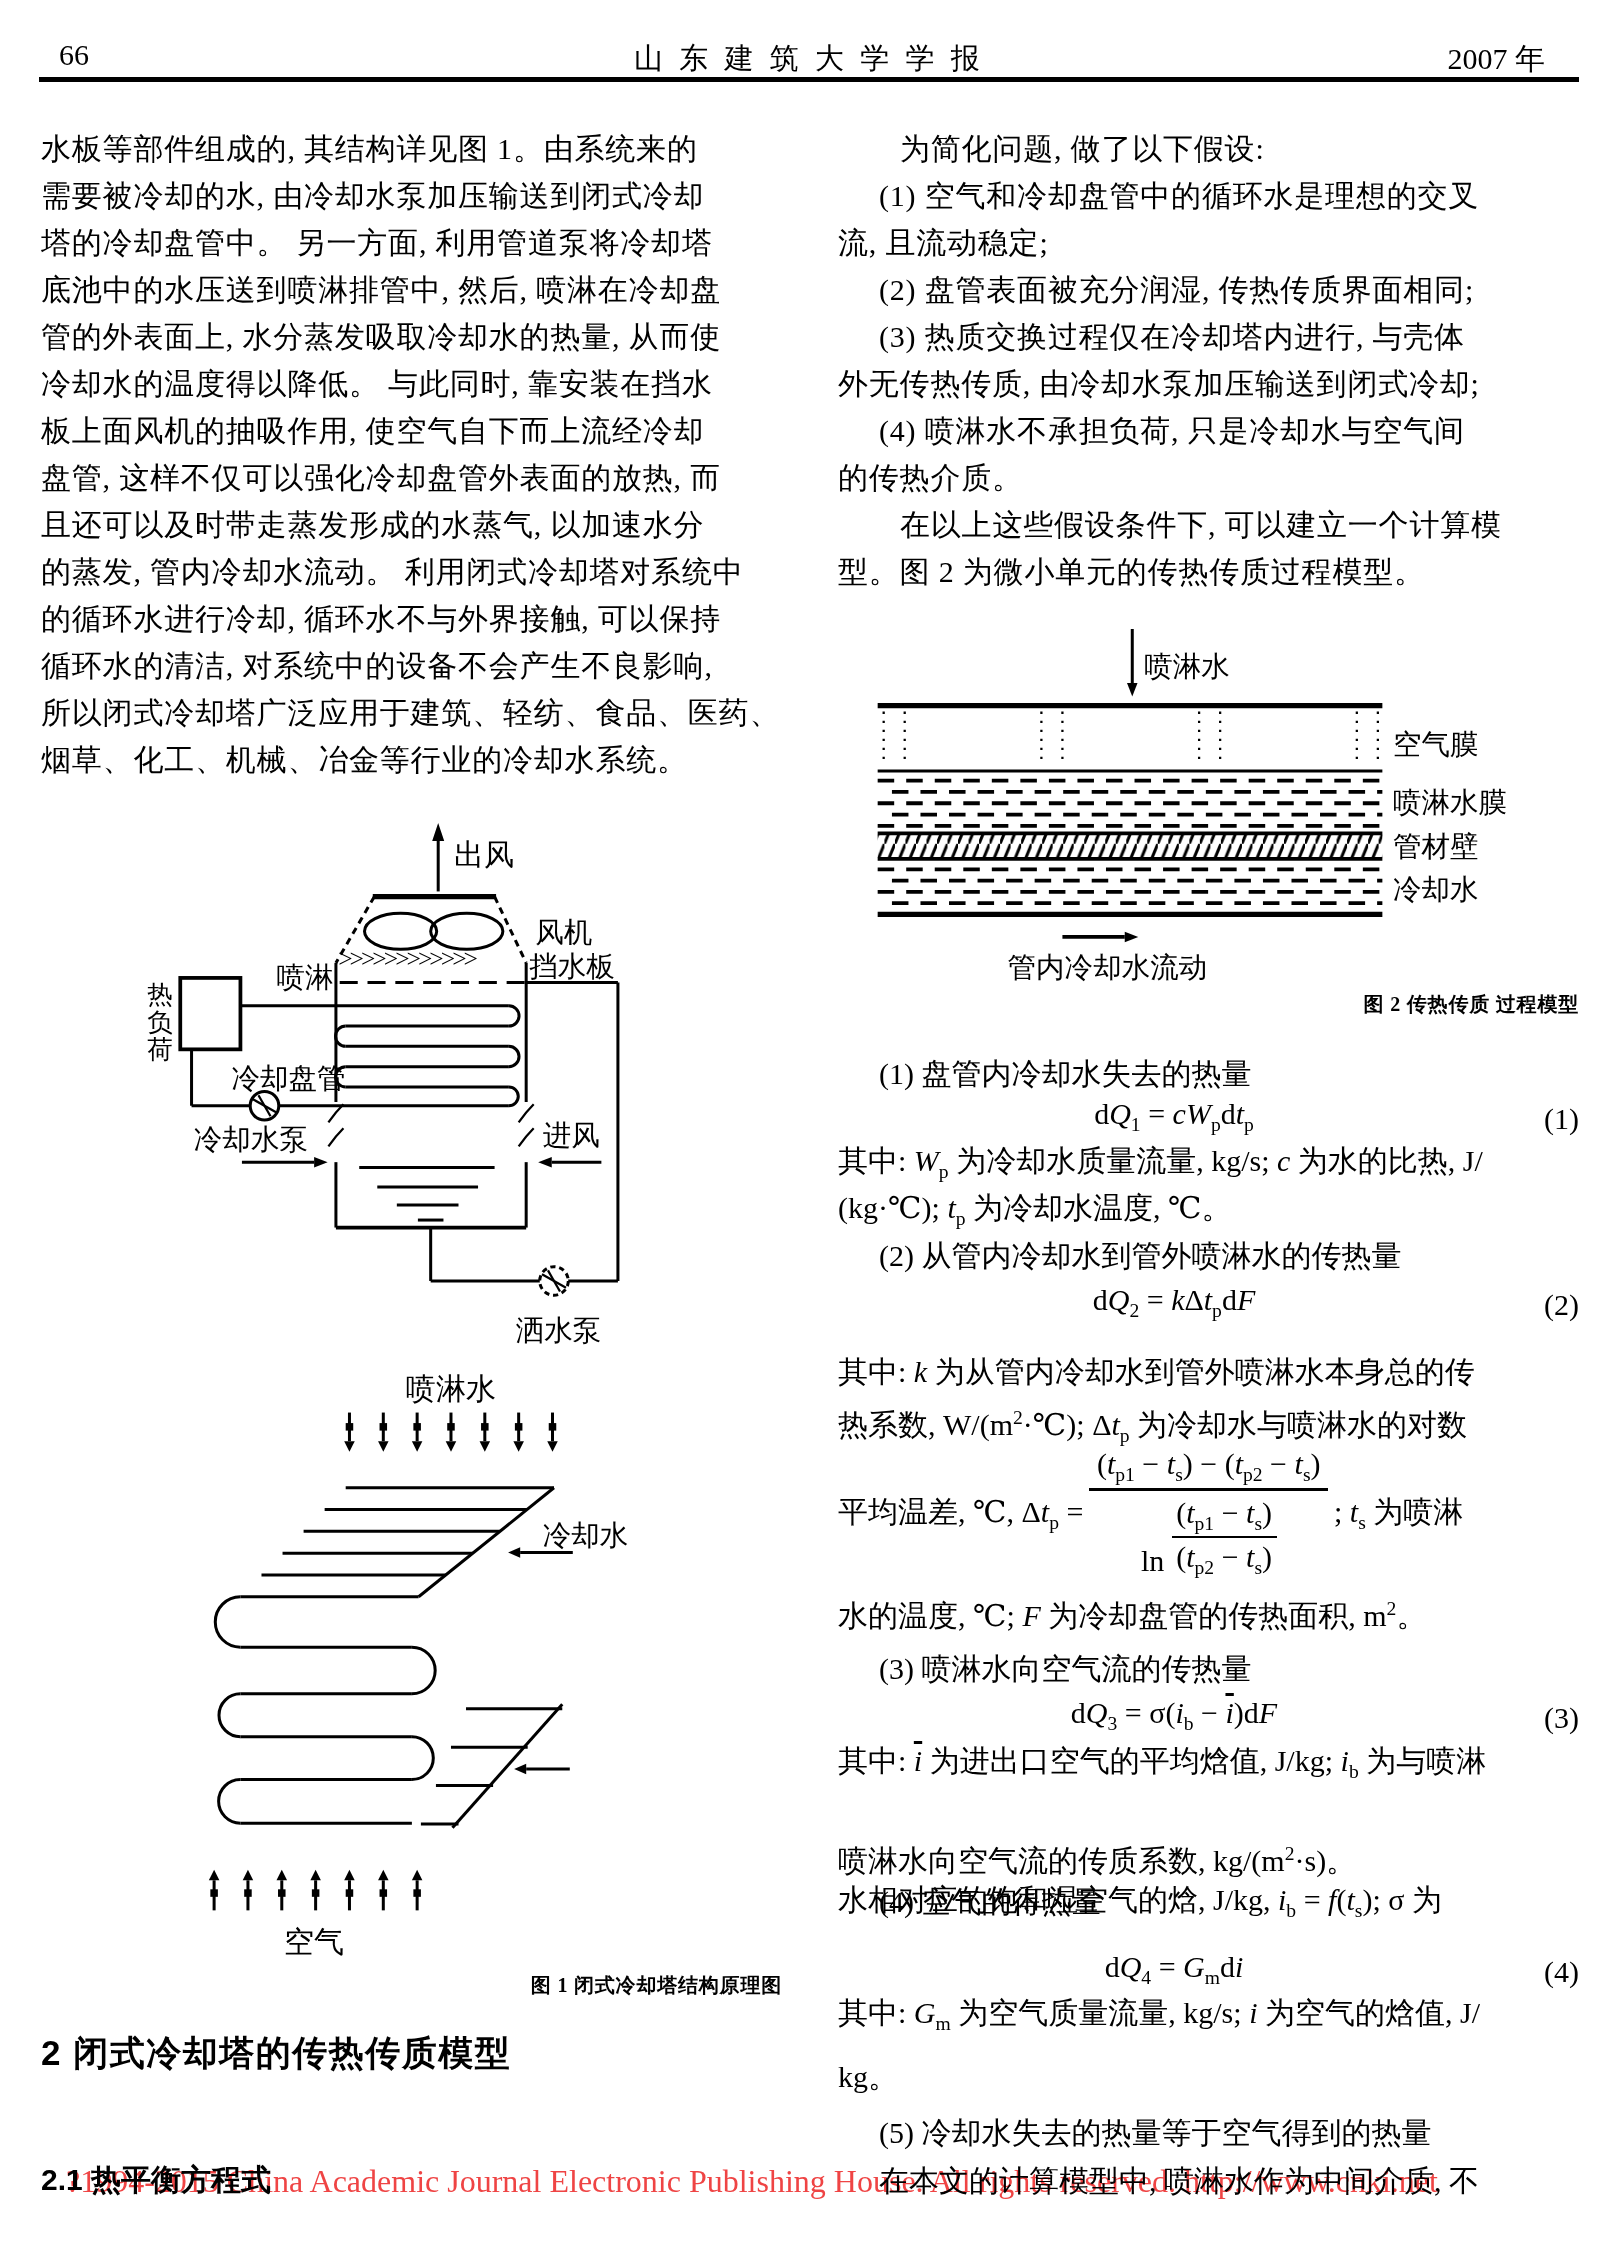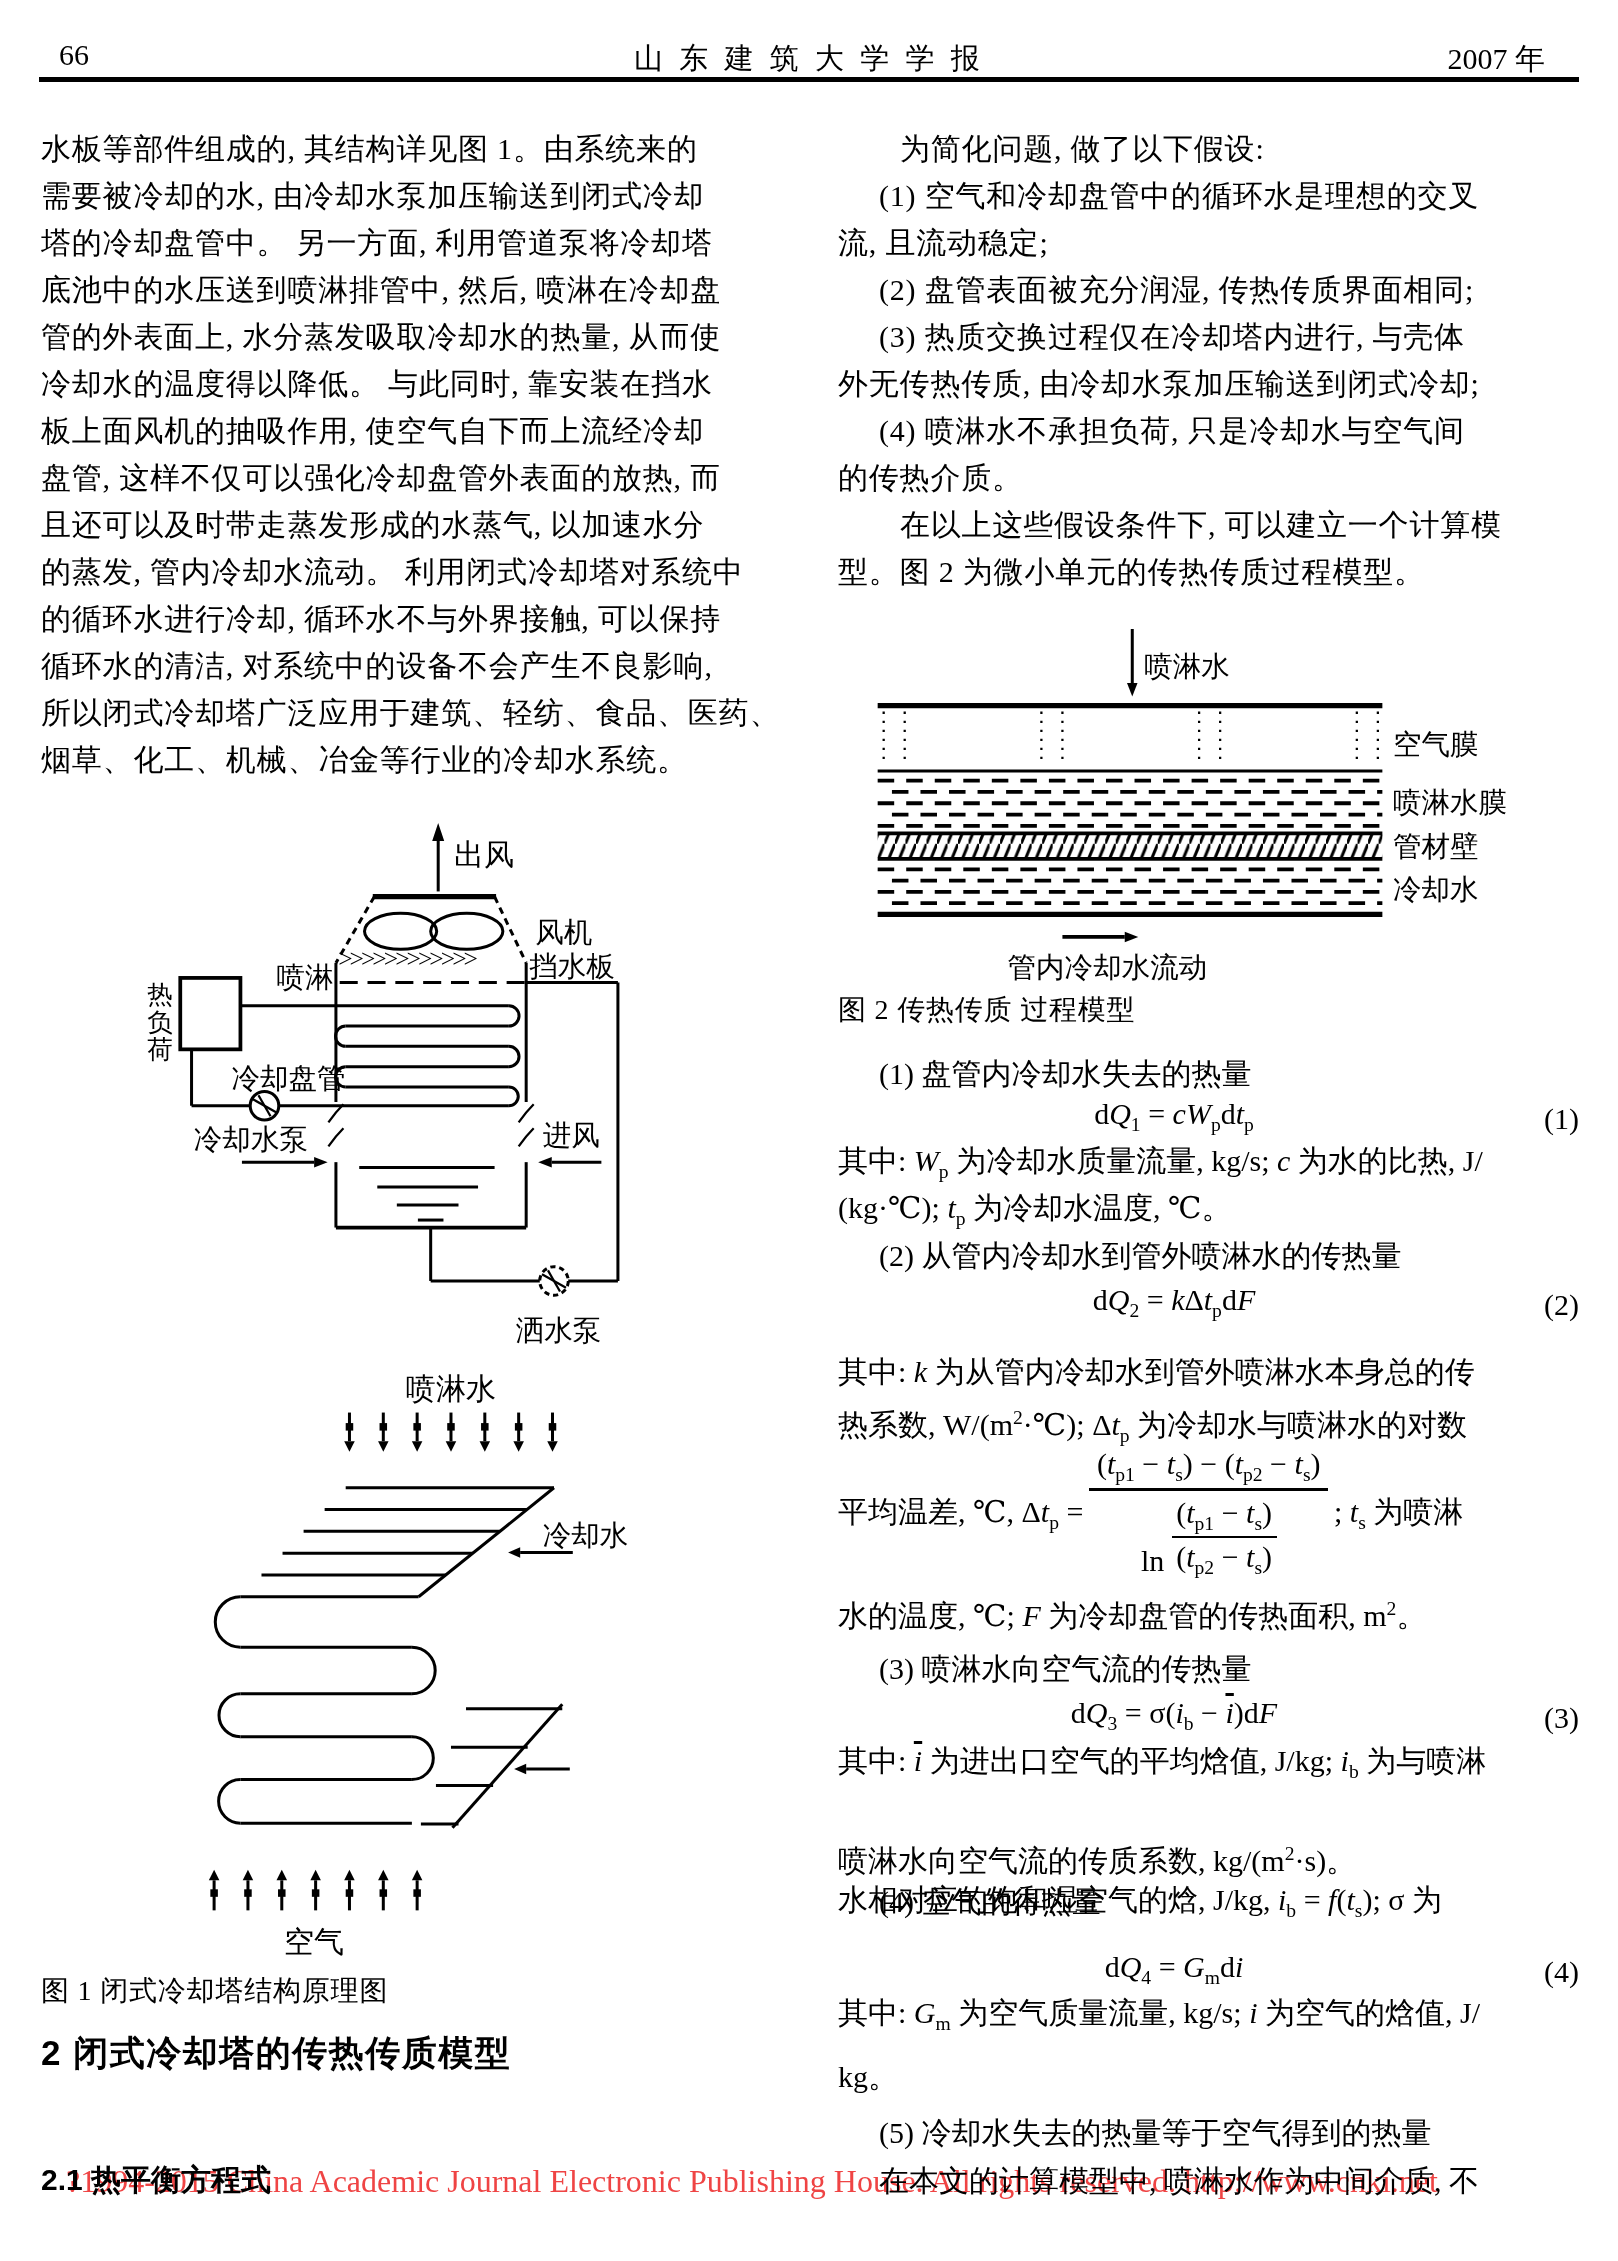--- a/index.html
+++ b/index.html
@@ -25,21 +25,21 @@
   .o{font-style:italic;text-decoration:overline}
   
   .fracrow{position:absolute;left:838px;top:1441px;width:741px;height:143px;display:flex;align-items:center;font-size:30px;z-index:2}
   .frac{display:inline-flex;flex-direction:column;align-items:center;margin:16px 6px;vertical-align:middle}
   .frac .fn{border-bottom:3px solid #000;padding:0 7.5px 3px 7.5px}
   .frac .fd{padding:4.5px 7.5px 0 7.5px;display:flex;align-items:flex-end}
   .frac2{display:inline-flex;flex-direction:column;align-items:center;margin-left:7.5px}
   .frac2 .fn2{border-bottom:2.3px solid #000;padding:0 4.5px 1.5px 4.5px}
   .frac2 .fd2{padding:1.5px 4.5px 0 4.5px}
   
-  .figcap{position:absolute;font-size:28px;font-weight:400;text-align:left;width:741px;z-index:2;letter-spacing:0.8px}
+  .figcap{position:absolute;font-size:20px;font-weight:700;text-align:right;width:741px;z-index:2;letter-spacing:0.8px}
   .h2head{position:absolute;left:41px;top:2030px;font-size:35px;font-weight:700;
           font-family:"Liberation Sans","DejaVu Sans",sans-serif;z-index:2;letter-spacing:1.5px}
   .h3head{position:absolute;left:41px;top:2160px;font-size:30px;font-weight:700;
           font-family:"Liberation Sans","DejaVu Sans",sans-serif;z-index:2}
   .watermark{position:absolute;left:66px;top:2163px;font-size:32px;color:#ef4444;z-index:1;white-space:nowrap}
   svg{position:absolute;z-index:2}
   svg text{font-family:"Liberation Serif","DejaVu Serif",serif;fill:#000}
   .ln{stroke:#000;stroke-width:4;fill:none}
   .ln3{stroke:#000;stroke-width:3;fill:none}
   .ln5{stroke:#000;stroke-width:5;fill:none}

